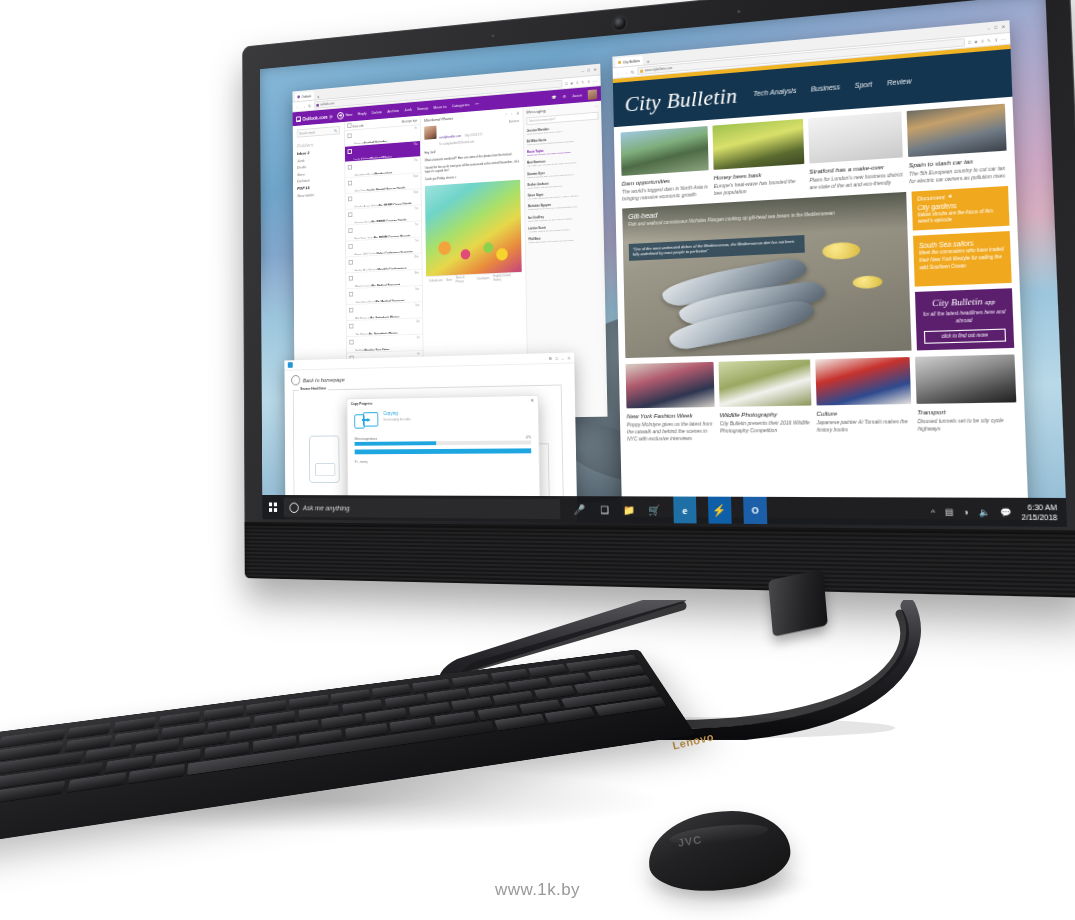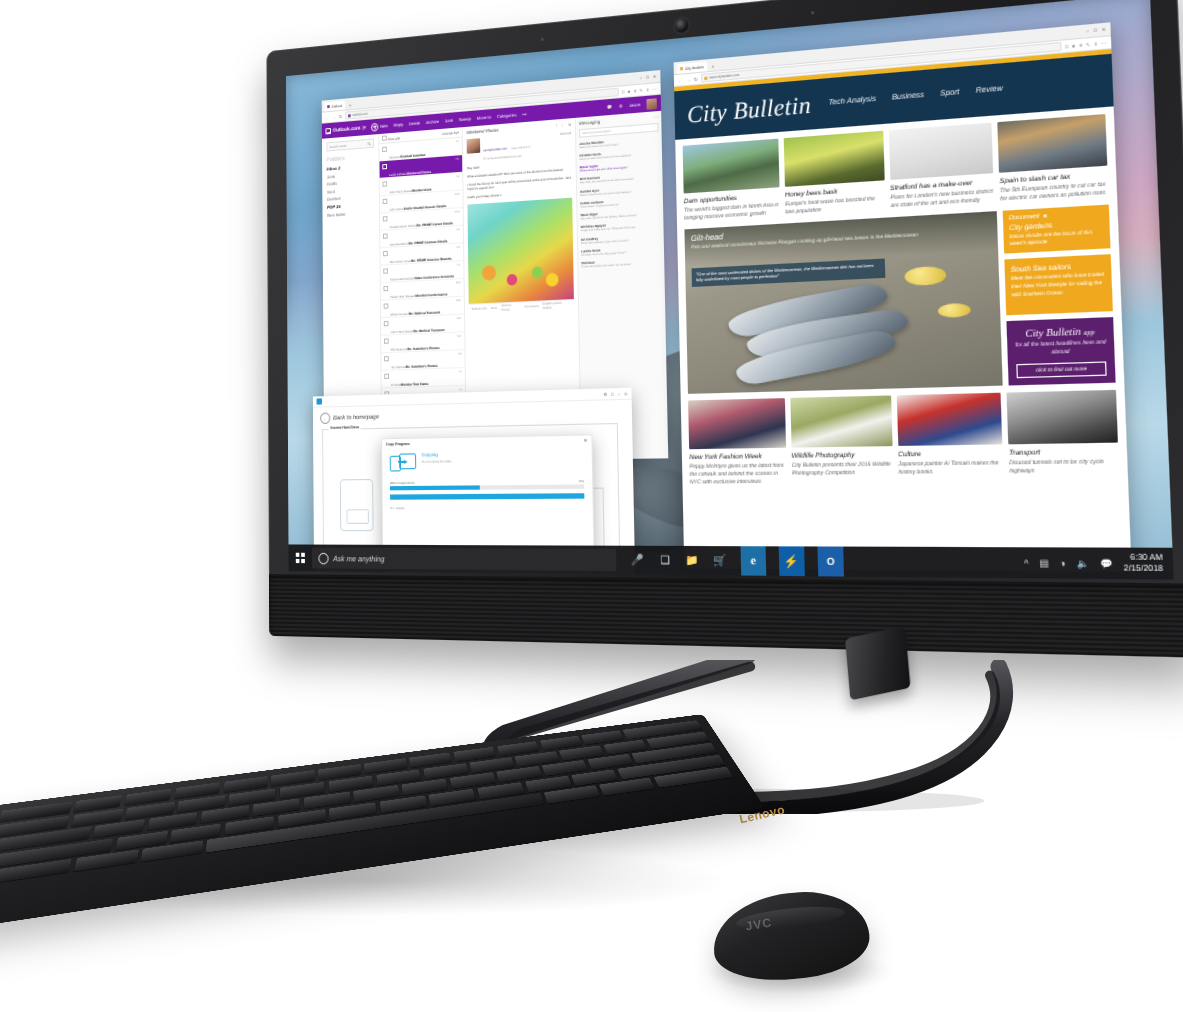--- a/index.html
+++ b/index.html
@@ -913,13 +913,14 @@
         <span class="key"></span>
         <span class="key w15"></span>
     </div>
   </div>
 
   <div class="mouse-shadow"></div>
   <div class="mouse">
     <span class="mouse-logo">JVC</span>
   </div>
 
+  <div class="watermark">www.1k.by</div>
 </div>
 
 </body></html>

